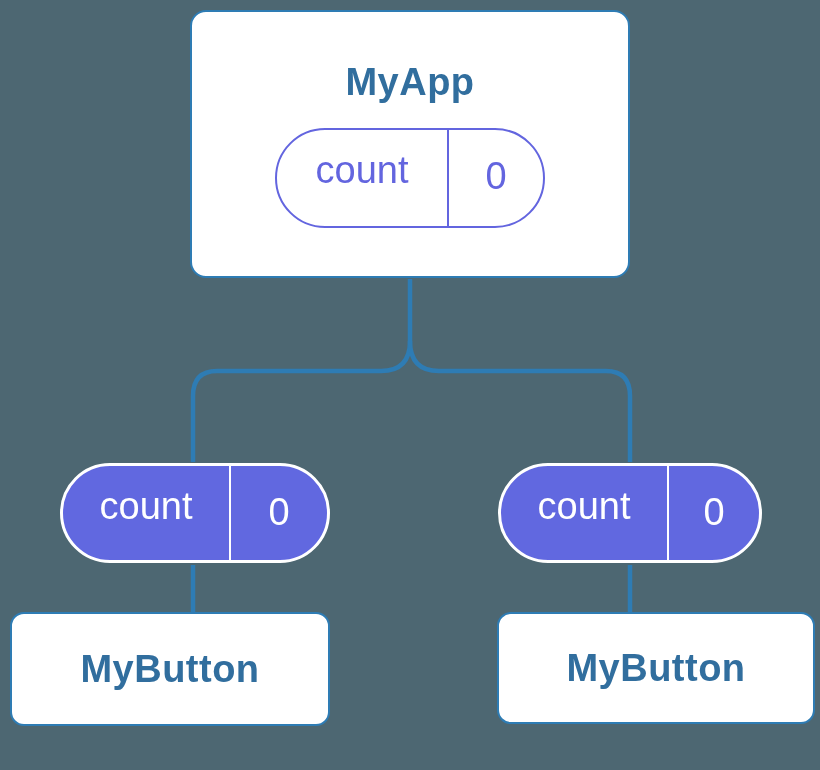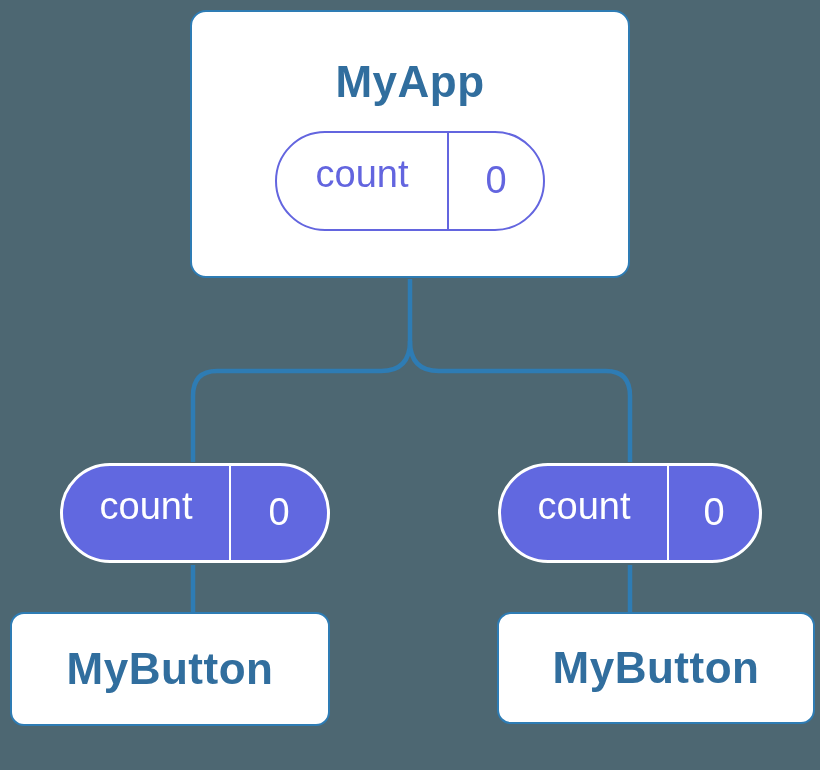--- a/index.html
+++ b/index.html
@@ -8,21 +8,21 @@
     font-family:"Liberation Sans",sans-serif;overflow:hidden;
   }
   svg.connectors{position:absolute;left:0;top:0;width:820px;height:770px;}
   .cline{fill:none;stroke:#2e7cb4;stroke-width:4.5;stroke-linejoin:round;}
   .chead{fill:none;stroke:#2e7cb4;stroke-width:4.5;stroke-linecap:round;stroke-linejoin:round;}
 
   .node{
     position:absolute;box-sizing:border-box;background:#ffffff;
     border:2.5px solid #2e7cb4;display:flex;align-items:center;justify-content:center;
   }
-  .node-title{color:#316e9e;font-size:44px;font-weight:600;letter-spacing:.5px;}
+  .node-title{color:#316e9e;font-size:38px;font-weight:600;letter-spacing:.5px;}
 
   .root{
     left:190px;top:10px;width:440px;height:268px;border-radius:16px;
     flex-direction:column;gap:24px;
   }
 
   .leaf{top:612px;height:114px;border-radius:14px;}
   .leaf-left{left:10px;width:320px;}
   .leaf-right{left:497px;width:318px;height:112px;}
 

